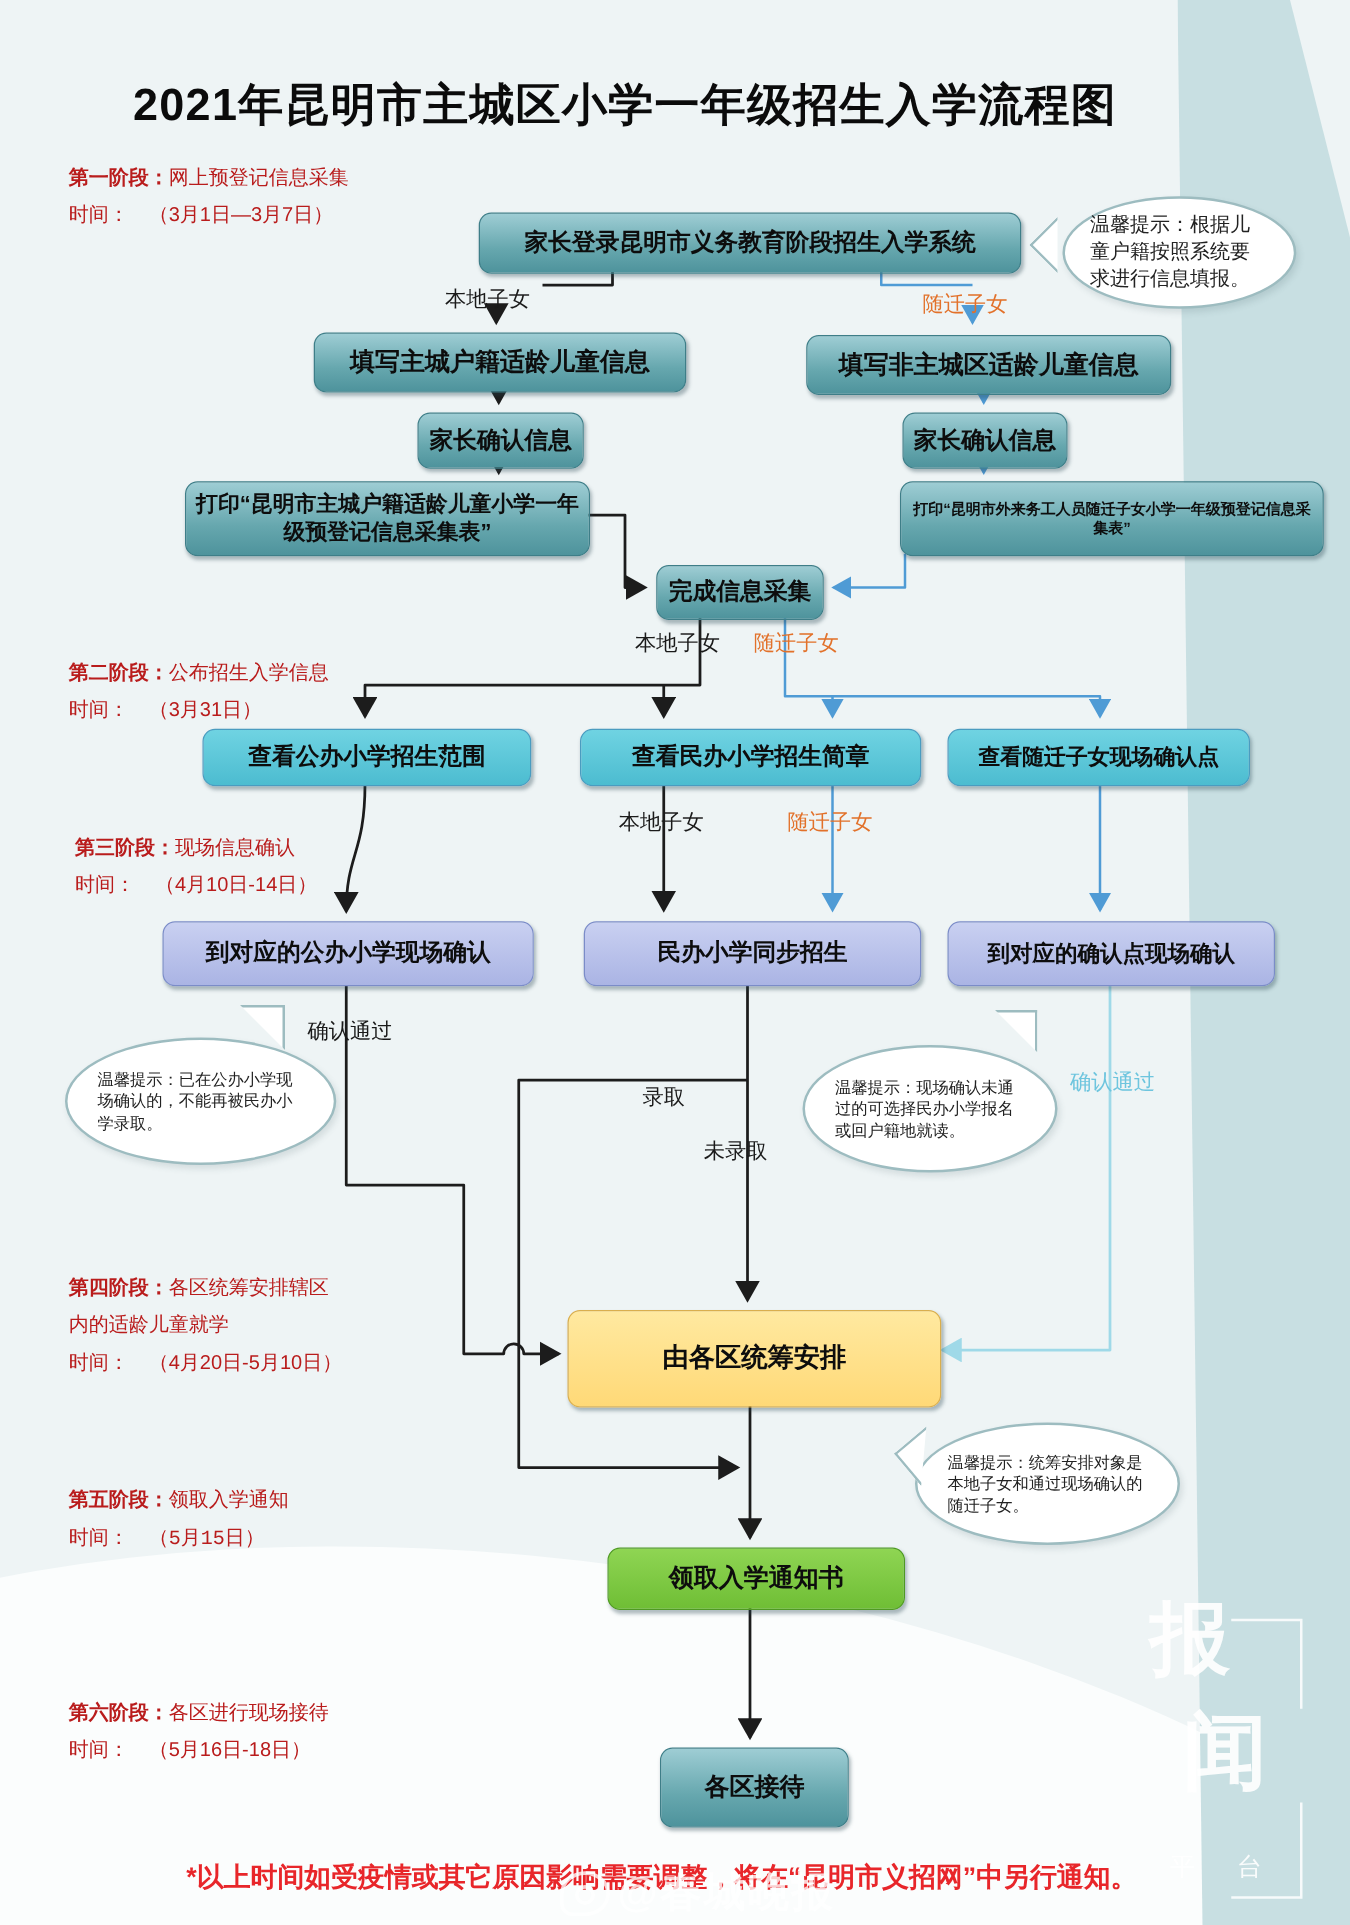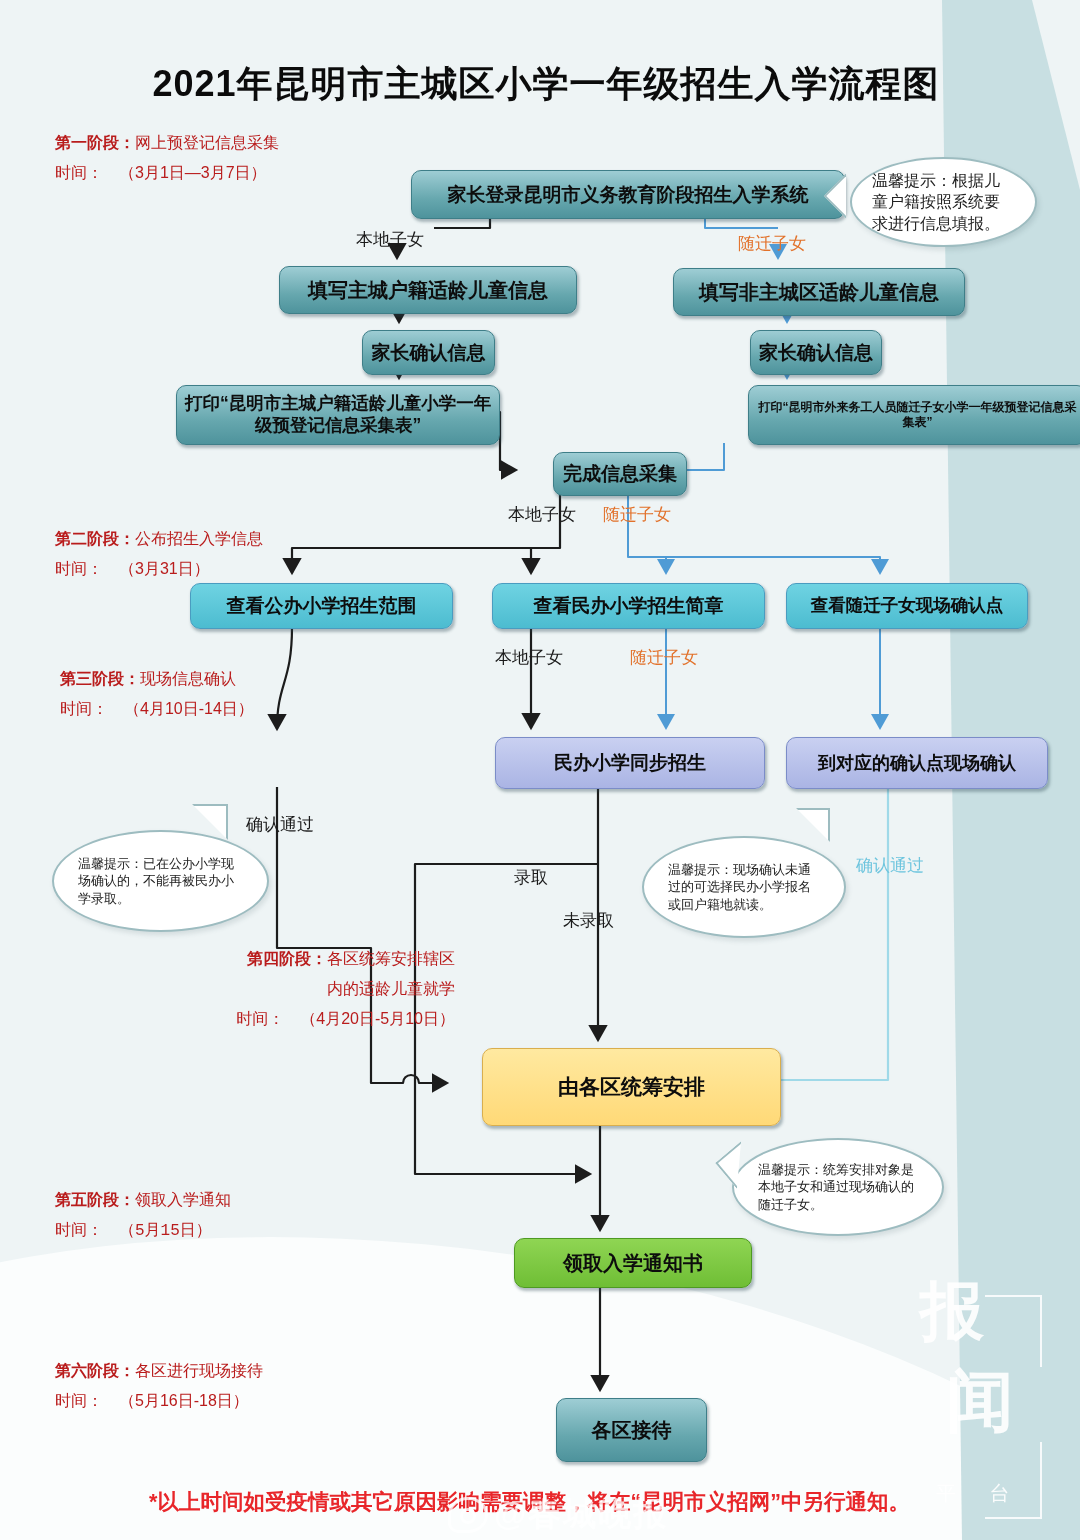--- a/index.html
+++ b/index.html
@@ -11,27 +11,27 @@
   }
   
   .swoosh{position:absolute;left:-400px;top:1250px;width:1700px;height:820px;
     background:#fbfdfd;border-radius:50%;transform:rotate(8deg);z-index:1;}
   .band{position:absolute;left:0;top:0;width:1080px;height:1540px;background:#c8dfe2;
     clip-path:polygon(942px 0,1032px 0,1080px 190px,1080px 1540px,962px 1540px);z-index:2;}
   .band-mark{position:absolute;color:rgba(255,255,255,.9);z-index:3;}
   .bracket{position:absolute;z-index:3;}
   
   .title{position:absolute;left:0;top:60px;width:1000px;text-align:center;
-    font-size:36px;font-weight:700;letter-spacing:1px;color:#0b0b0b;z-index:10;padding-left:46px;}
+    font-size:36px;font-weight:700;letter-spacing:1px;color:#0b0b0b;z-index:10;}
   .stage{position:absolute;font-size:16px;line-height:30px;color:#b91c1c;z-index:10;width:400px;}
   .stage b{font-weight:700;}
   
   .box{position:absolute;display:flex;align-items:center;justify-content:center;
     text-align:center;border-radius:10px;font-weight:700;color:#0d0d0d;z-index:10;
-    box-shadow:1.5px 2.5px 3px rgba(40,70,80,.35);line-height:1.25;margin-left:28px;}
+    box-shadow:1.5px 2.5px 3px rgba(40,70,80,.35);line-height:1.25;}
   .teal{background:linear-gradient(180deg,#9ecdd4 0%,#66a7ae 60%,#4e939c 100%);border:1.5px solid #3e7e88;}
   .cyan{background:linear-gradient(180deg,#6fd3e2 0%,#4cbcd0 100%);border:1.5px solid #4a9cc0;}
   .lav{background:linear-gradient(180deg,#c9d0f1 0%,#aab4e4 100%);border:1.5px solid #7b8cc8;}
   .yellow{background:linear-gradient(180deg,#ffe9a0 0%,#ffd977 100%);border:1.5px solid #d9ae4e;}
   .green{background:linear-gradient(180deg,#8fd553 0%,#6fbe35 100%);border:1.5px solid #4e9a22;}
   
   .elabel{position:absolute;font-size:17px;color:#1a1a1a;z-index:12;white-space:nowrap;}
   .orange{color:#e2712a;}
   .lcyan{color:#6ec5de;}
   
@@ -75,21 +75,21 @@
     <div>时间：　（3月1日—3月7日）</div>
   </div>
   <div class="stage" style="left:55px;top:524px;">
     <div><b>第二阶段：</b><span>公布招生入学信息</span></div>
     <div>时间：　（3月31日）</div>
   </div>
   <div class="stage" style="left:60px;top:664px;">
     <div><b>第三阶段：</b><span>现场信息确认</span></div>
     <div>时间：　（4月10日-14日）</div>
   </div>
-  <div class="stage" style="left:55px;top:944px;text-align:right;">
+  <div class="stage" style="left:55px;top:1016px;">
     <div><b>第四阶段：</b><span>各区统筹安排辖区</span></div>
     <div>内的适龄儿童就学</div>
     <div>时间：　（4月20日-5月10日）</div>
   </div>
   <div class="stage" style="left:55px;top:1186px;font-family:Liberation Mono, monospace;">
     <div><b>第五阶段：</b><span>领取入学通知</span></div>
     <div>时间：　（5月15日）</div>
   </div>
   <div class="stage" style="left:55px;top:1356px;">
     <div><b>第六阶段：</b><span>各区进行现场接待</span></div>
@@ -144,20 +144,21 @@
   <div class="box teal" style="left:251px;top:266px;width:296px;height:46px;font-size:20px;">填写主城户籍适龄儿童信息</div>
   <div class="box teal" style="left:645px;top:268px;width:290px;height:46px;font-size:20px;">填写非主城区适龄儿童信息</div>
   <div class="box teal" style="left:334px;top:330px;width:131px;height:43px;font-size:19px;">家长确认信息</div>
   <div class="box teal" style="left:722px;top:330px;width:130px;height:43px;font-size:19px;">家长确认信息</div>
   <div class="box teal" style="left:148px;top:385px;width:310px;height:58px;font-size:17.5px;padding:0 6px;">打印“昆明市主城户籍适龄儿童小学一年级预登记信息采集表”</div>
   <div class="box teal" style="left:720px;top:385px;width:325px;height:58px;font-size:12px;padding:0 6px;">打印“昆明市外来务工人员随迁子女小学一年级预登记信息采集表”</div>
   <div class="box teal" style="left:525px;top:452px;width:132px;height:42px;font-size:19px;">完成信息采集</div>
   <div class="box cyan" style="left:162px;top:583px;width:261px;height:44px;font-size:19px;">查看公办小学招生范围</div>
   <div class="box cyan" style="left:464px;top:583px;width:271px;height:44px;font-size:19px;">查看民办小学招生简章</div>
   <div class="box cyan" style="left:758px;top:583px;width:240px;height:44px;font-size:17.5px;">查看随迁子女现场确认点</div>
+  <div class="box lav" style="left:130px;top:737px;width:295px;height:50px;font-size:19px;">到对应的公办小学现场确认</div>
   <div class="box lav" style="left:467px;top:737px;width:268px;height:50px;font-size:19px;">民办小学同步招生</div>
   <div class="box lav" style="left:758px;top:737px;width:260px;height:50px;font-size:18px;">到对应的确认点现场确认</div>
   <div class="box yellow" style="left:454px;top:1048px;width:297px;height:76px;font-size:21px;">由各区统筹安排</div>
   <div class="box green" style="left:486px;top:1238px;width:236px;height:48px;font-size:20px;">领取入学通知书</div>
   <div class="box teal" style="left:528px;top:1398px;width:149px;height:62px;font-size:20px;">各区接待</div>
 
   <div class="elabel" style="left:356px;top:228px;">本地子女</div>
   <div class="elabel orange" style="left:738px;top:232px;">随迁子女</div>
   <div class="elabel" style="left:508px;top:503px;">本地子女</div>
   <div class="elabel orange" style="left:603px;top:503px;">随迁子女</div>

